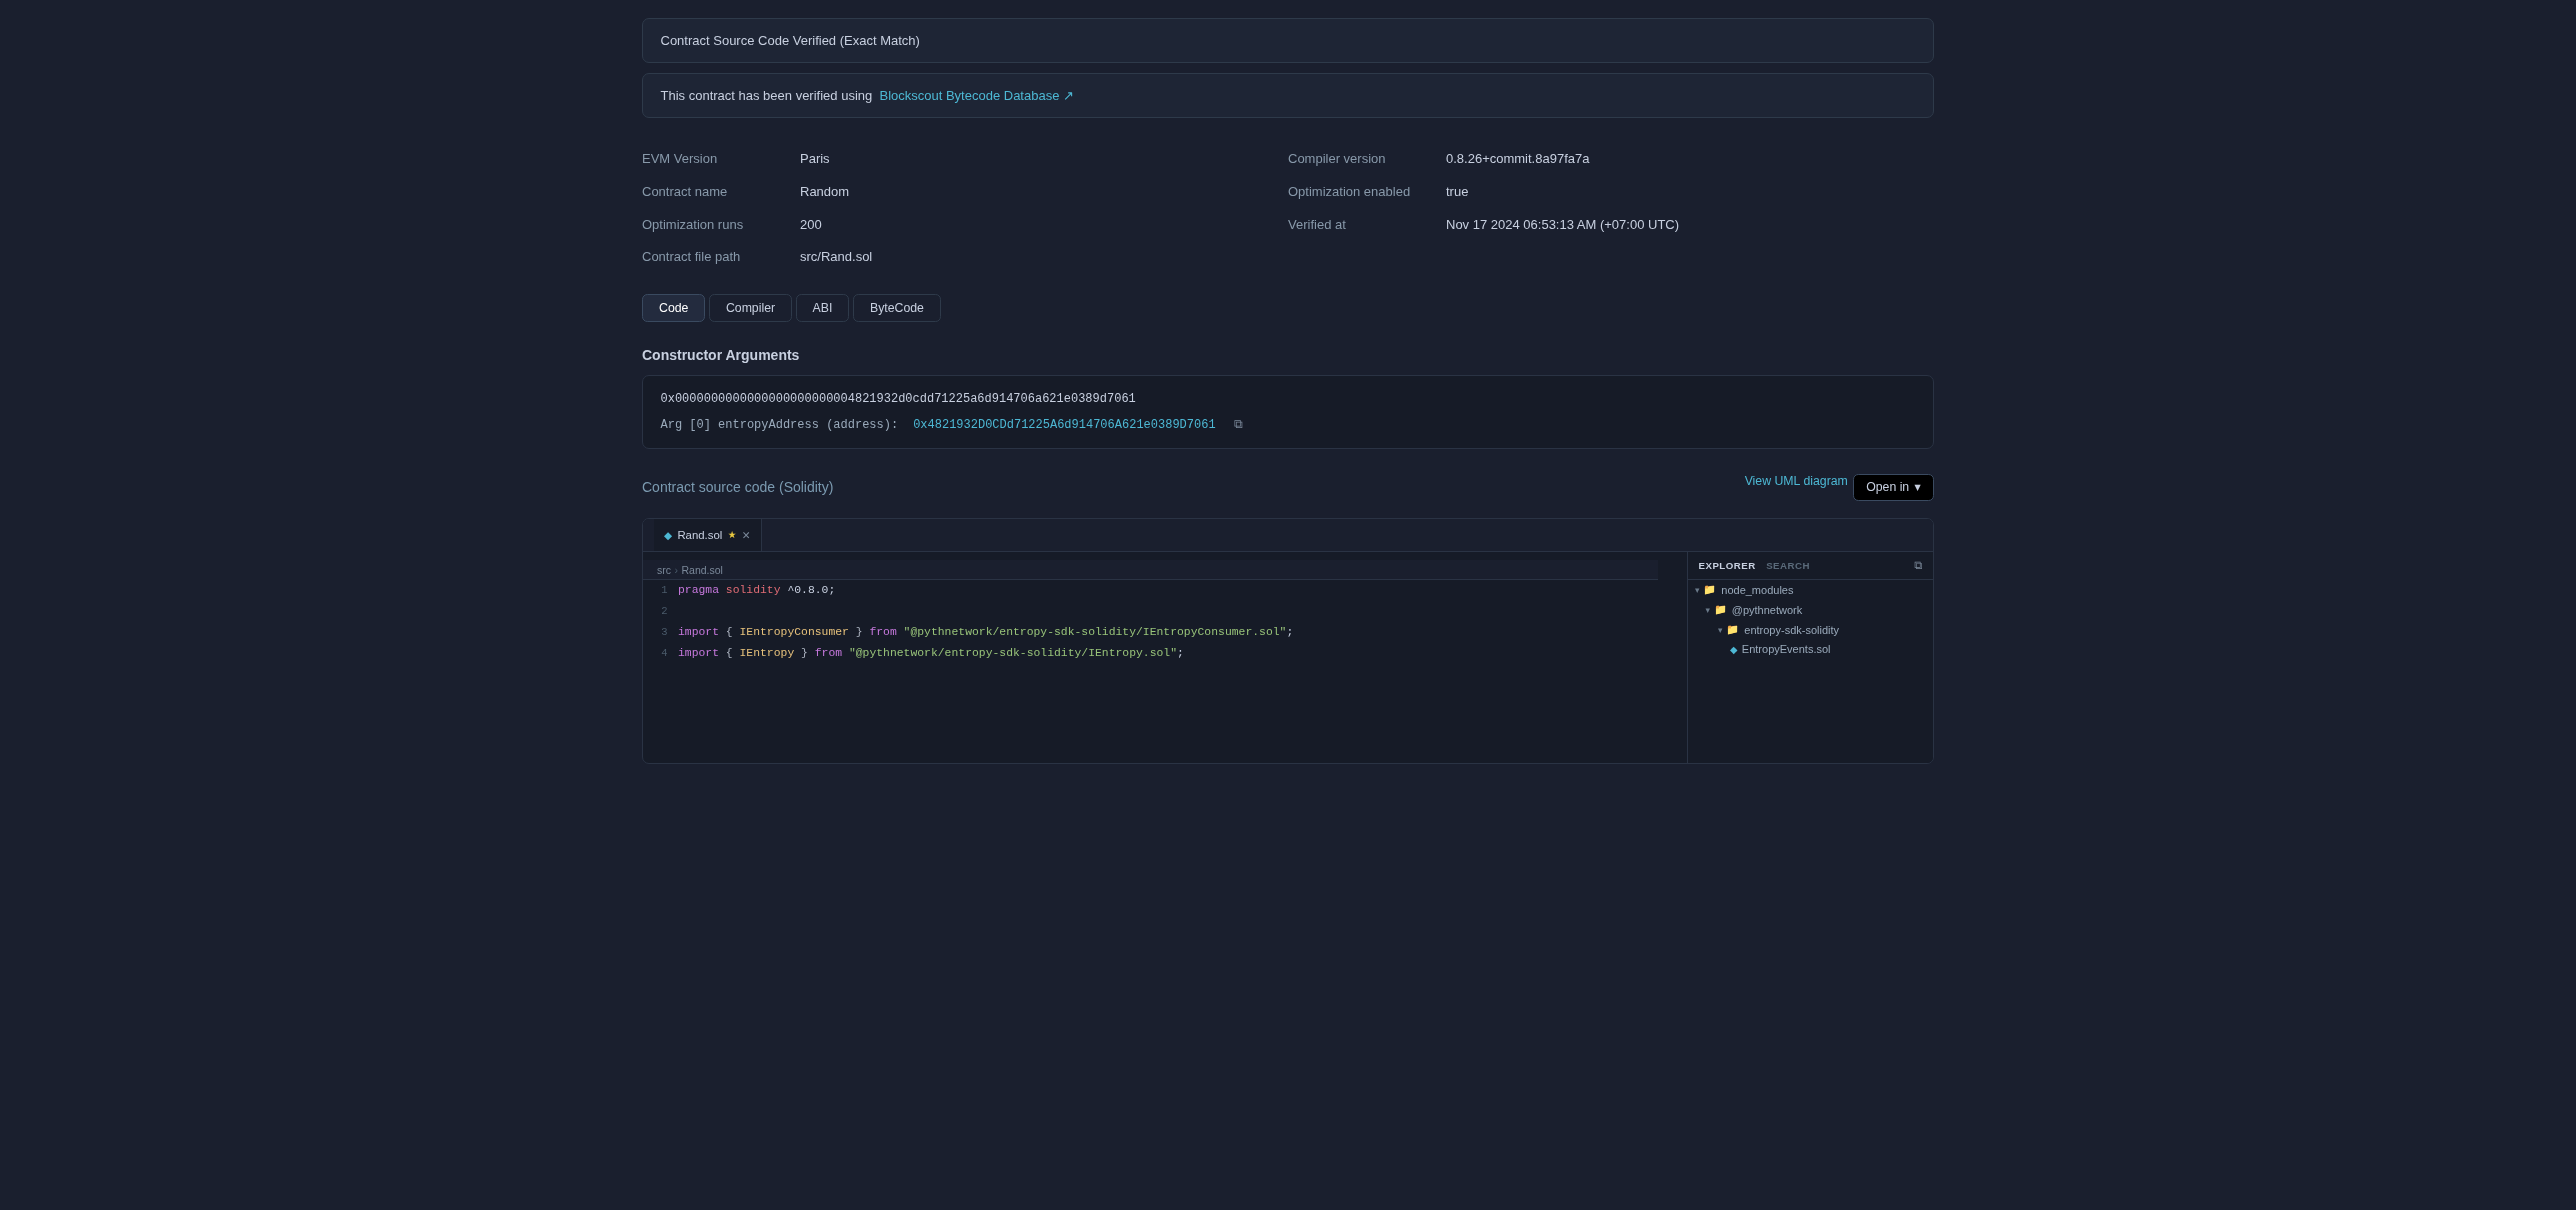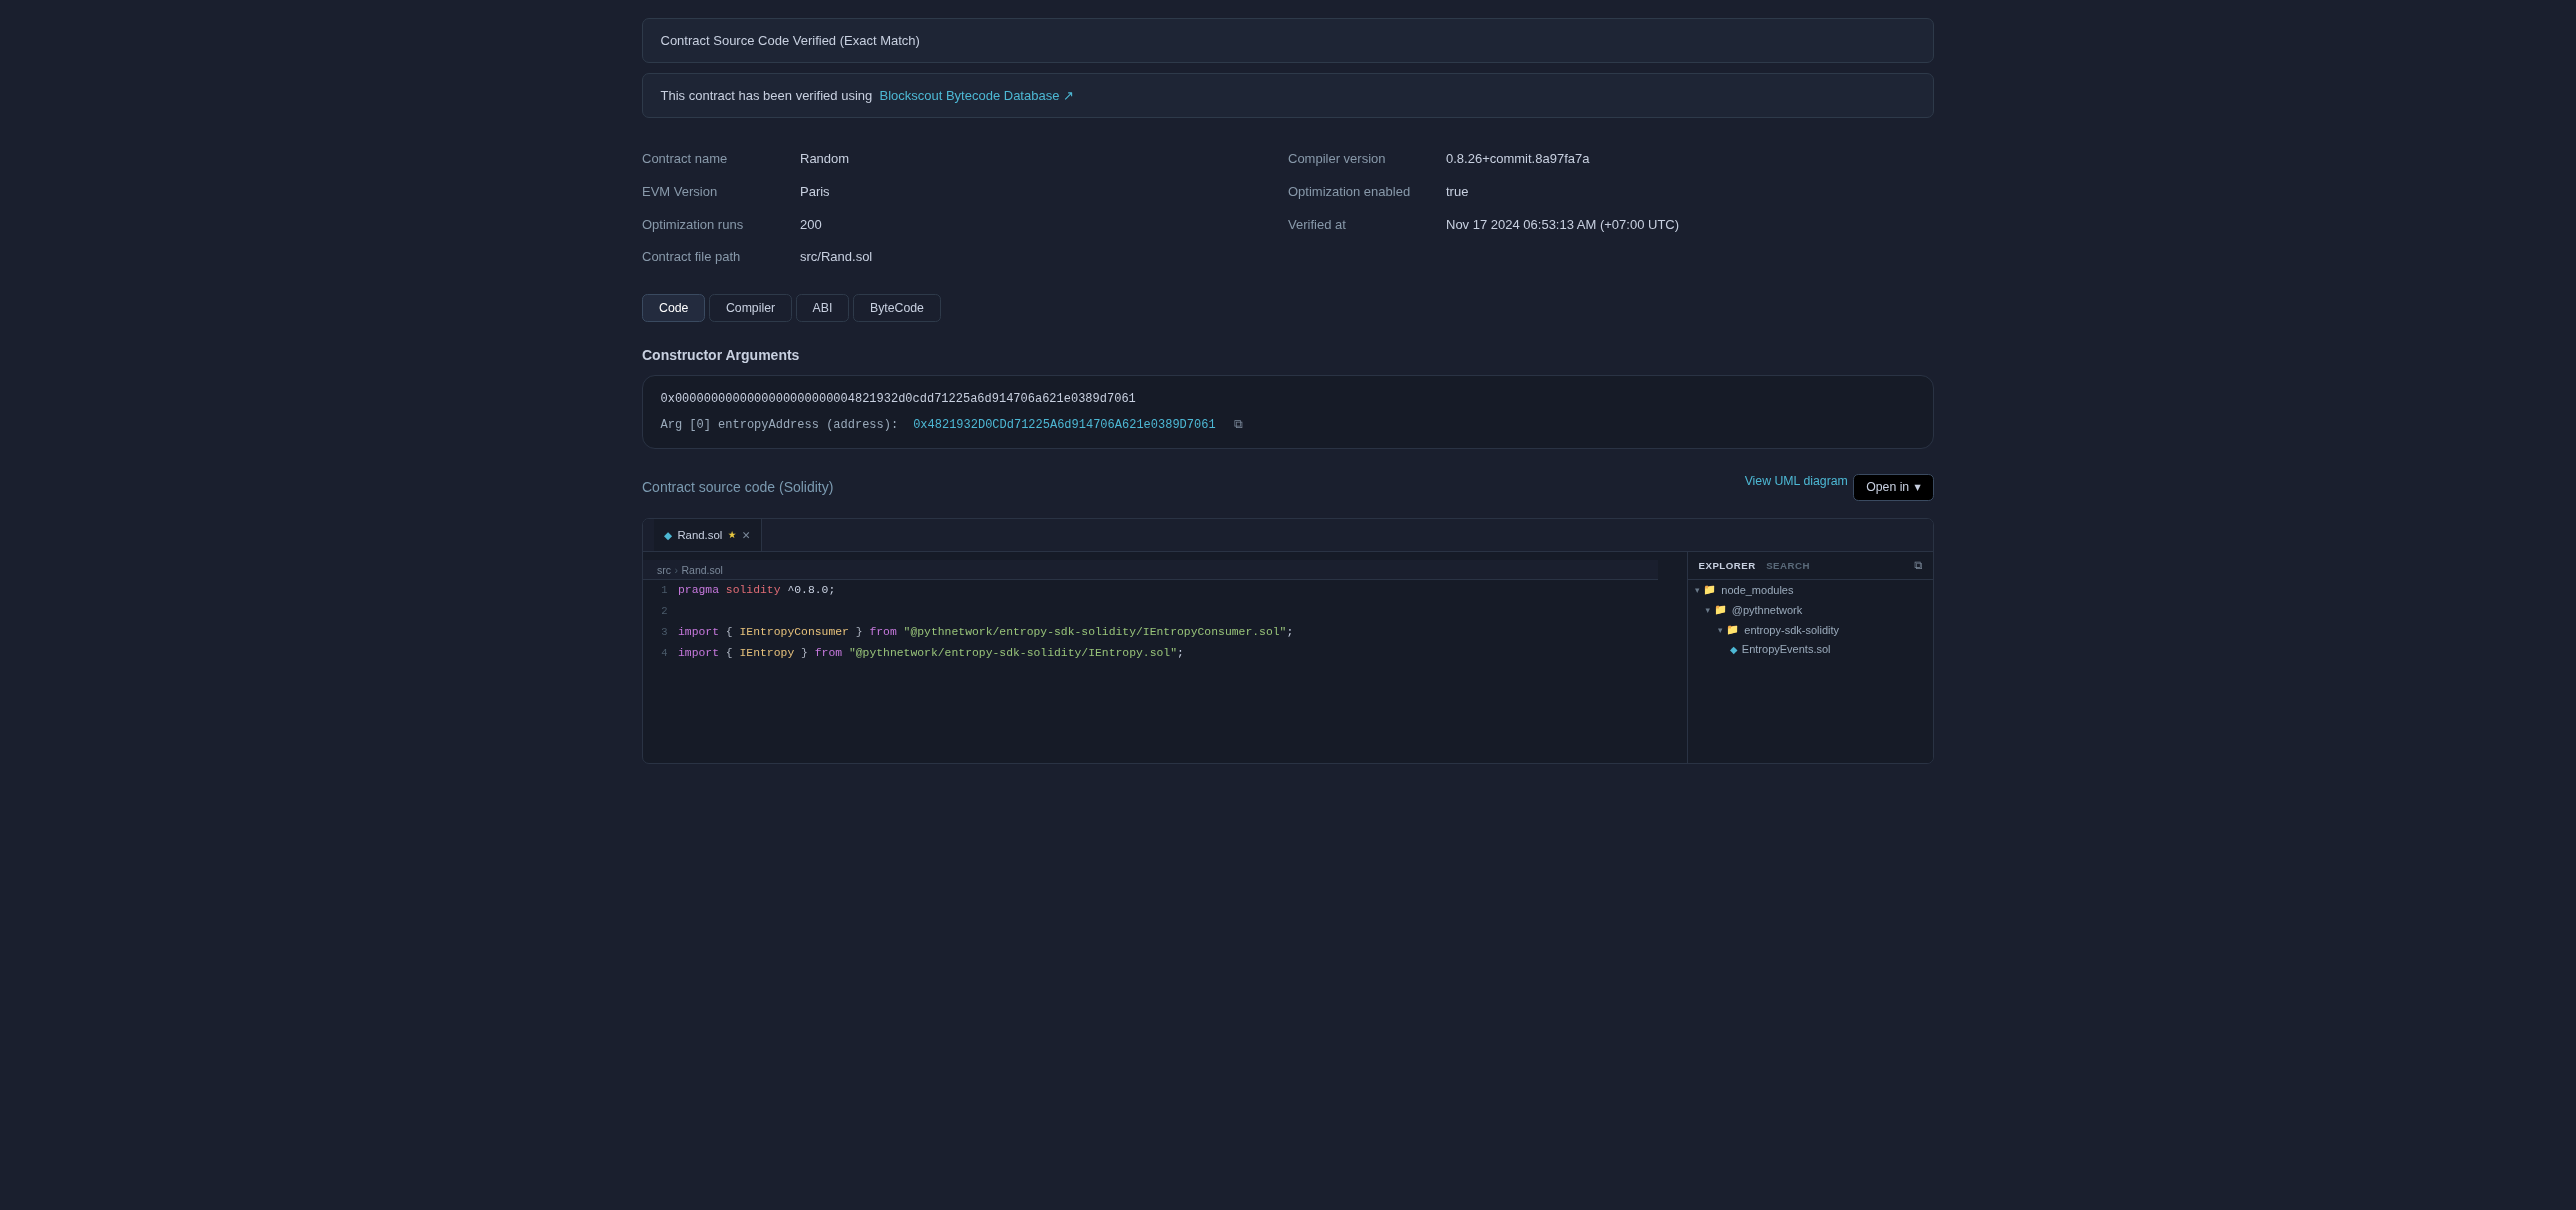--- a/index.html
+++ b/index.html
@@ -90,21 +90,21 @@
     .section-title {
       color: #c8d0e0;
       font-size: 14px;
       font-weight: 600;
       margin-bottom: 12.3px;
     }
 
     .constructor-box {
       background: #161b27;
       border: 0.9px solid #2a3344;
-      border-radius: 13px;
+      border-radius: 7px;
       padding: 16px 17.5px;
       margin-bottom: 24.6px;
     }
 
     .constructor-hex {
       font-family: 'Courier New', monospace;
       font-size: 12px;
       color: #c8d0e0;
       word-break: break-all;
       margin-bottom: 12.3px;
@@ -357,26 +357,26 @@
   </div>
 
   <div class="alert-box">
     <span>This contract has been verified using</span>
     &nbsp;<a href="#">Blockscout Bytecode Database ↗</a>
   </div>
 
   <div class="info-grid">
     <div class="info-left">
       <div class="info-row">
+        <span class="info-label">EVM Version</span>
+        <span class="info-value">Paris</span>
+      </div>
+      <div class="info-row">
         <span class="info-label">Contract name</span>
         <span class="info-value">Random</span>
-      </div>
-      <div class="info-row">
-        <span class="info-label">EVM Version</span>
-        <span class="info-value">Paris</span>
       </div>
       <div class="info-row">
         <span class="info-label">Optimization runs</span>
         <span class="info-value">200</span>
       </div>
       <div class="info-row">
         <span class="info-label">Contract file path</span>
         <span class="info-value">src/Rand.sol</span>
       </div>
     </div>

